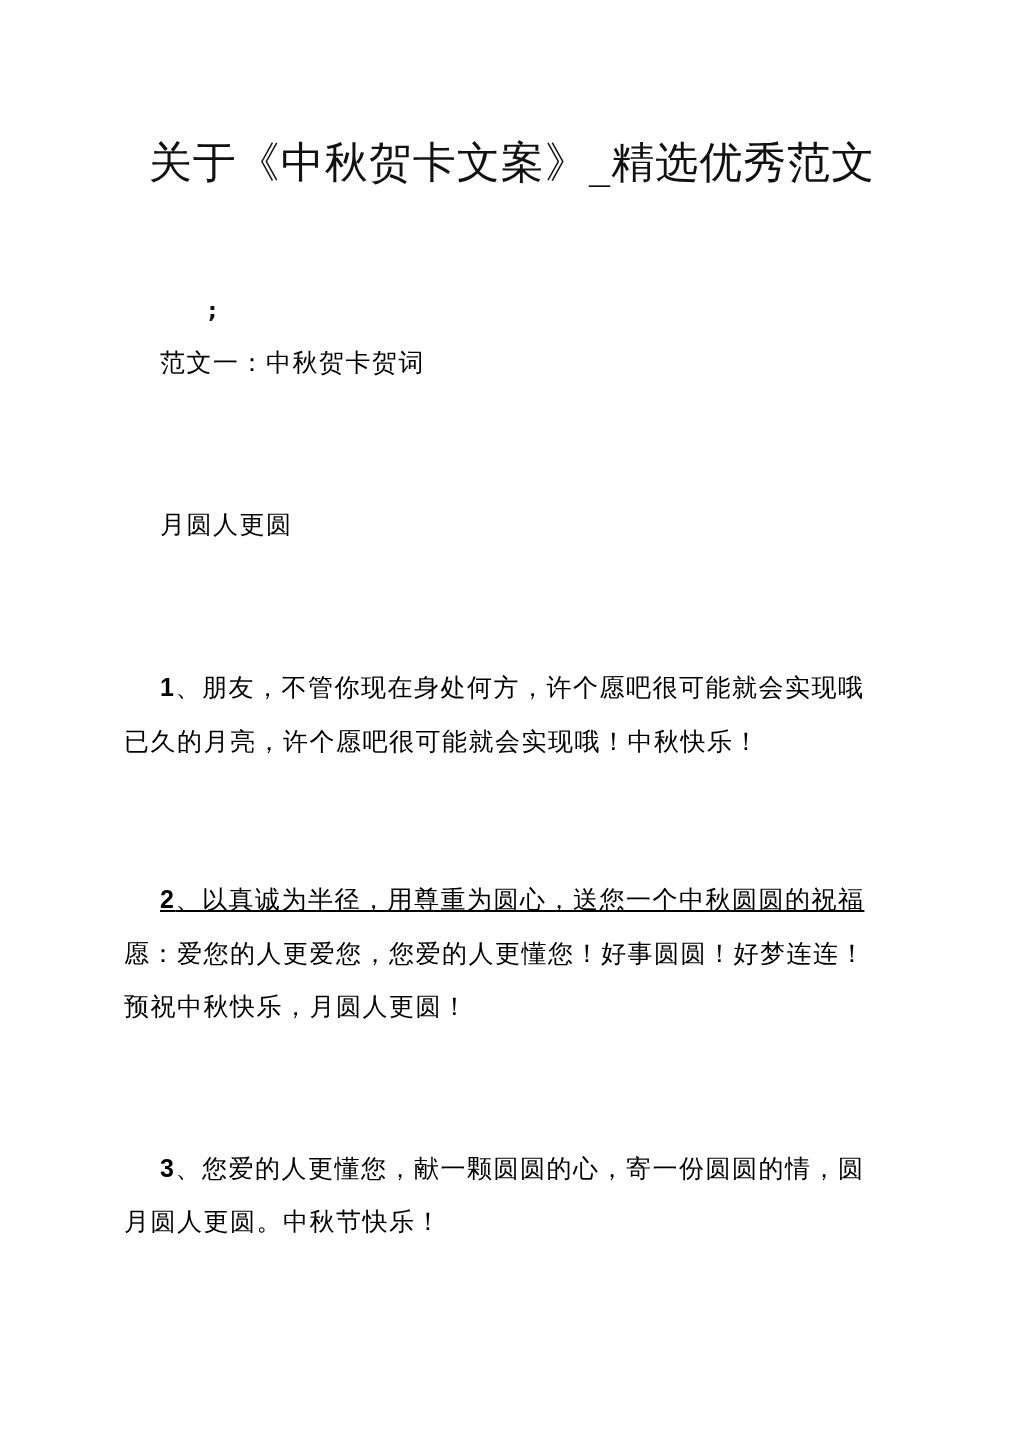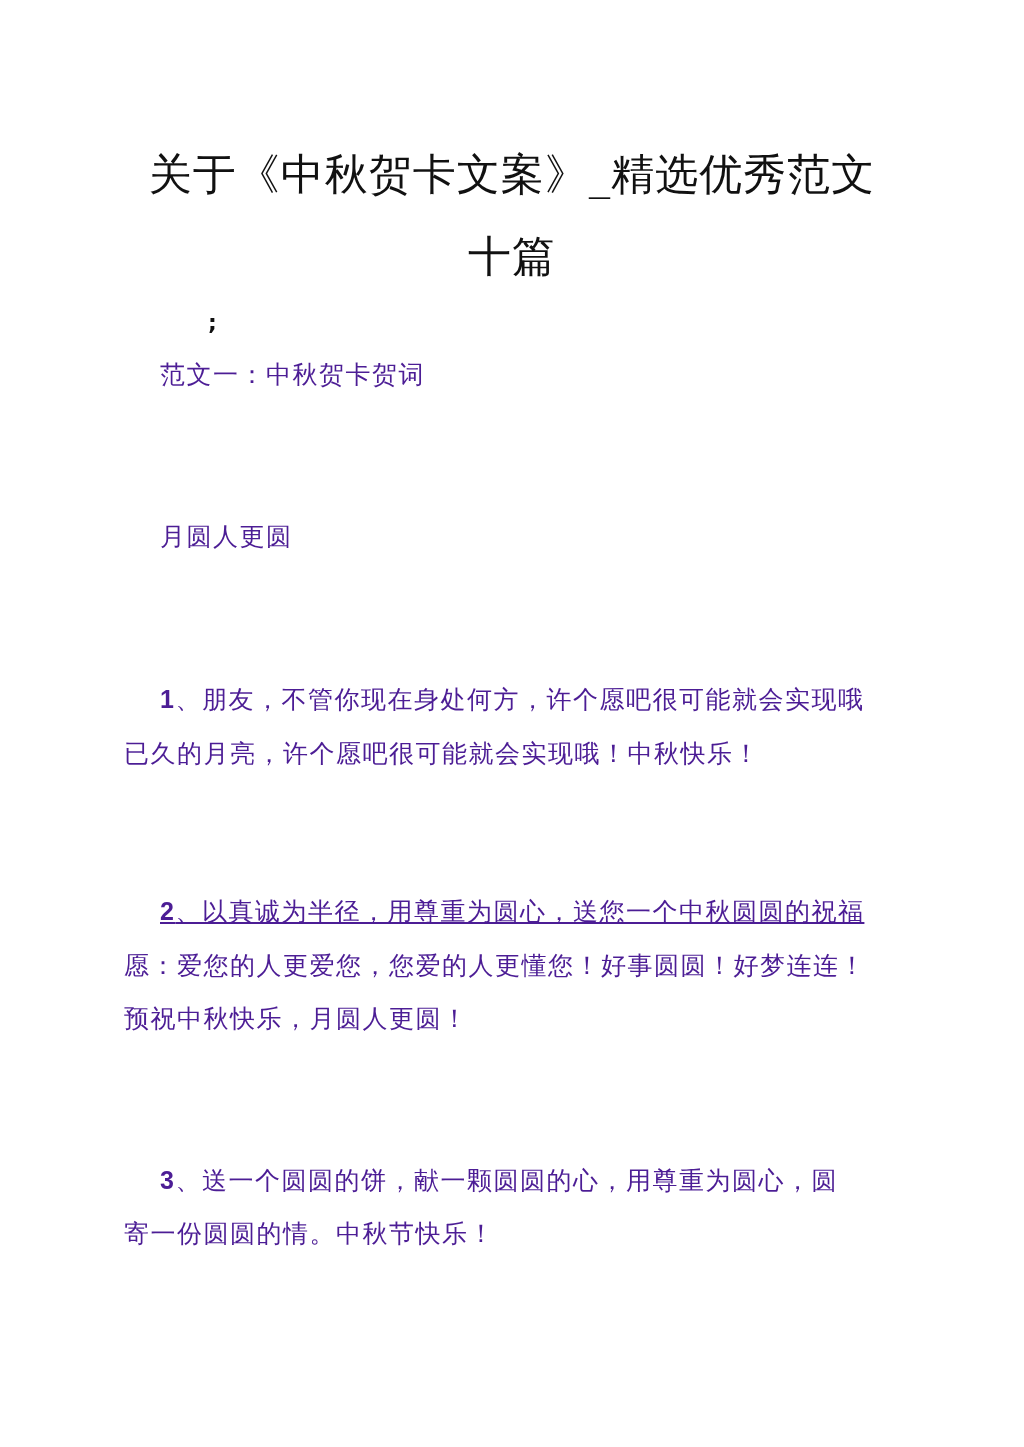--- a/index.html
+++ b/index.html
@@ -10,21 +10,21 @@
     body {
       width: 1024px;
       height: 1447px;
       position: relative;
       overflow: hidden;
       font-family: "DejaVu Sans", "Liberation Sans", sans-serif;
       color: #111111;
     }
     .page {
       position: absolute;
-      left: 0; top: 12px;
+      left: 0; top: 0;
       width: 1024px;
       height: 1026px;
       background: #ffffff;
     }
     .title-line {
       position: absolute;
       left: 0;
       width: 1024px;
       text-align: center;
       font-size: 43px;
@@ -33,52 +33,51 @@
       color: #111;
       white-space: nowrap;
       letter-spacing: 1px;
     }
     .line {
       position: absolute;
       white-space: nowrap;
       font-size: 25px;
       line-height: 34px;
       letter-spacing: 1.5px;
-      color: #4c1d95;
+      color: #000000;
     }
     .semi {
       position: absolute;
       left: 208px;
       top: 296px;
       font-size: 22px;
       font-weight: bold;
       line-height: 30px;
     }
     .num {
       font-weight: bold;
       font-family: "Liberation Sans", sans-serif;
     }
   </style>
 </head>
 <body>
 
 <div class="page">
 
   <div class="title-line" style="top:134px;">关于《中秋贺卡文案》_精选优秀范文</div>
-  <div class="title-line" style="top:216px;">十篇</div>
 
   <div class="semi">;</div>
 
   <div class="line" style="left:160px; top:346px;">范文一：中秋贺卡贺词</div>
 
   <div class="line" style="left:160px; top:508px;">月圆人更圆</div>
 
   <div class="line" style="left:160px; top:670px;"><span class="num">1</span><span>、朋友，不管你现在身处何方，许个愿吧很可能就会实现哦</span></div>
   <div class="line" style="left:124px; top:725px;text-align:right;">已久的月亮，许个愿吧很可能就会实现哦！中秋快乐！</div>
 
   <div class="line" style="left:160px; top:882px;text-decoration:underline;"><span class="num">2</span><span>、以真诚为半径，用尊重为圆心，送您一个中秋圆圆的祝福</span></div>
   <div class="line" style="left:124px; top:990px;">预祝中秋快乐，月圆人更圆！</div>
   <div class="line" style="left:124px; top:937px;">愿：爱您的人更爱您，您爱的人更懂您！好事圆圆！好梦连连！</div>
 
-  <div class="line" style="left:160px; top:1151px;"><span class="num">3</span><span>、送一个圆圆的饼，献一颗圆圆的心，用尊重为圆心，圆</span></div>
-  <div class="line" style="left:124px; top:1205px;">寄一份圆圆的情。中秋节快乐！</div>
+  <div class="line" style="left:160px; top:1151px;"><span class="num">3</span><span>、您爱的人更懂您，献一颗圆圆的心，寄一份圆圆的情，圆</span></div>
+  <div class="line" style="left:124px; top:1205px;">月圆人更圆。中秋节快乐！</div>
 
 </div>
 
 </body></html>

